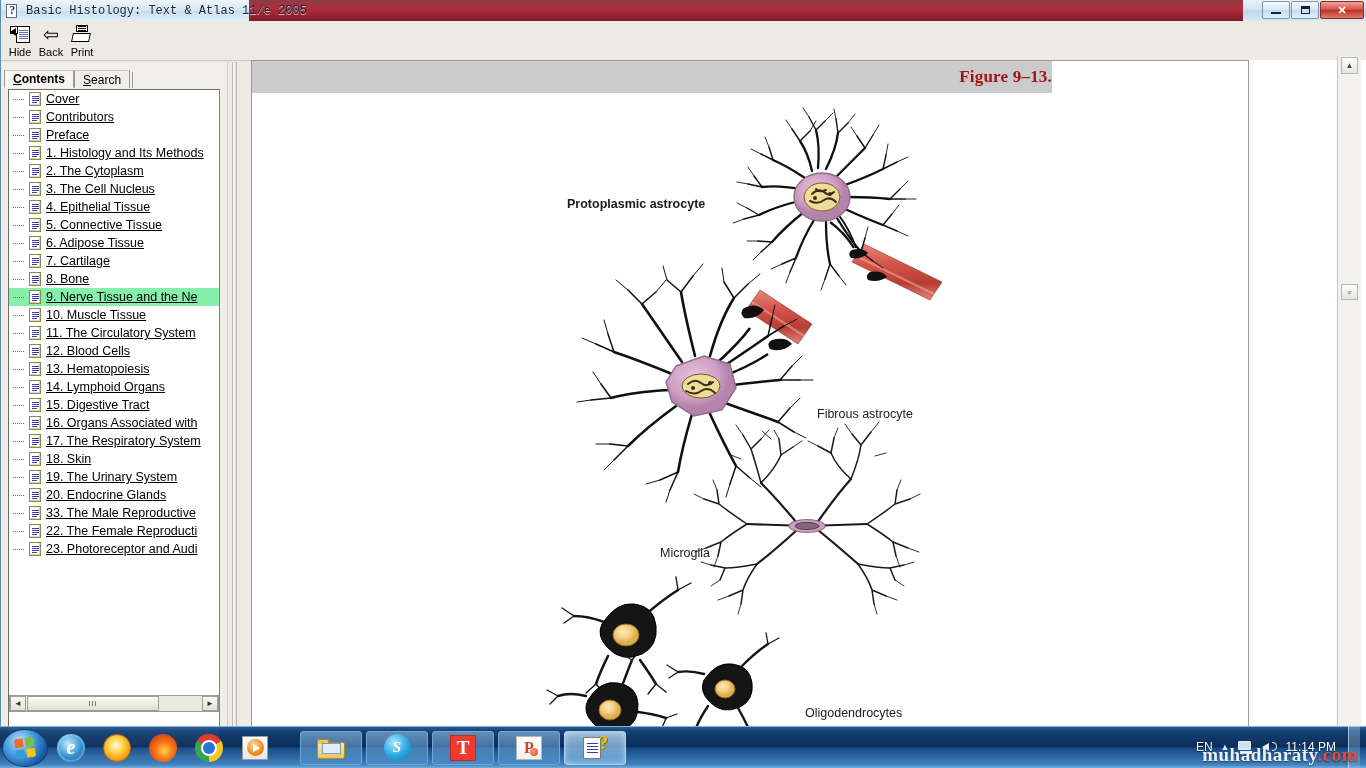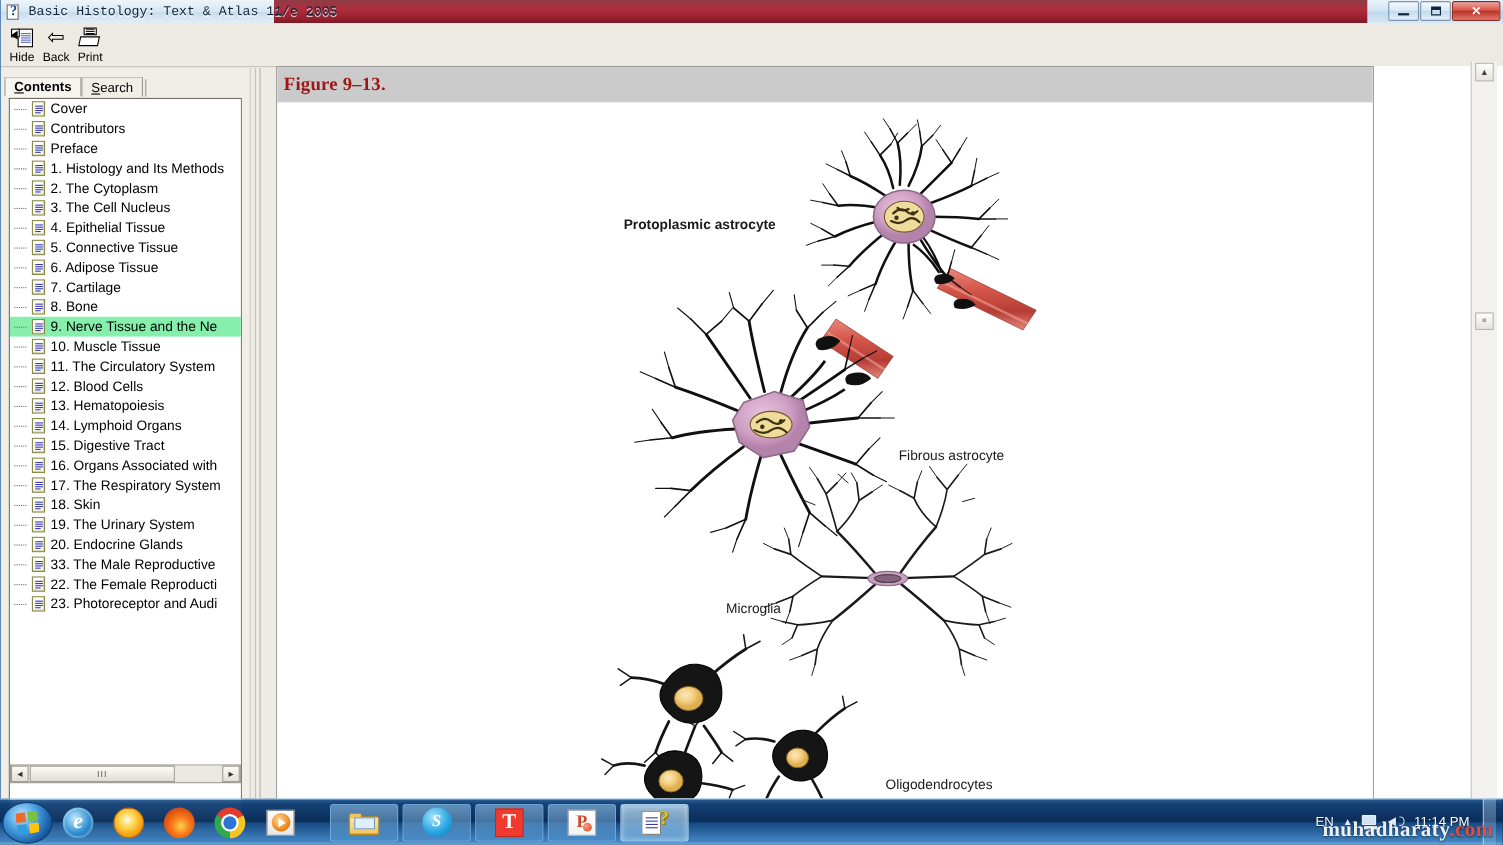--- a/index.html
+++ b/index.html
@@ -157,20 +157,21 @@
     border-top-color:#6f6d66; border-left-color:#6f6d66;
     overflow: hidden;
   }
   .tree-item {
     position: relative; height: 18px;
     display: flex; align-items: center;
     padding-left: 20px;
     font-size: 12.5px; color: #000;
     white-space: nowrap;
     cursor: default;
+    text-decoration: underline;
   }
   .tree-item.selected { background: #86efac; }
   .tree-item .dash {
     position:absolute; left:4px; top:9px; width:11px; height:1px;
     border-top: 1px dotted #6e6e6e;
   }
   .doc-icon {
     position: relative; width: 12px; height: 14px; flex: none; margin-right: 5px;
     background: #ffffff;
     border: 1px solid #8a8a4a;
@@ -225,23 +226,23 @@
     background: #ffffff;
   }
   #doc-area {
     position: absolute; left: 0; top: 0; width: 998px; height: 666px;
     background: #fff;
     border: 1px solid #9a9a9a;
     border-bottom: none;
     overflow: hidden;
   }
   #fig-header {
-    position: absolute; left:0; top:0; width: 996px; height: 32px;
+    position: absolute; left:0; top:0; width: 800px; height: 32px;
     background: #cbcbcb;
-    display:flex; align-items:center;
+    display:flex; align-items:center;justify-content:flex-end;
   }
   #fig-title {
     margin-left: 6px;
     font-family: "Liberation Serif", serif;
     font-size: 17px; font-weight: bold; color: #a01515;
     letter-spacing: .2px;
   }
   #fig-canvas {
     position:absolute; left:0; top:33px; width:996px; height: 632px;
     background:#fff;

